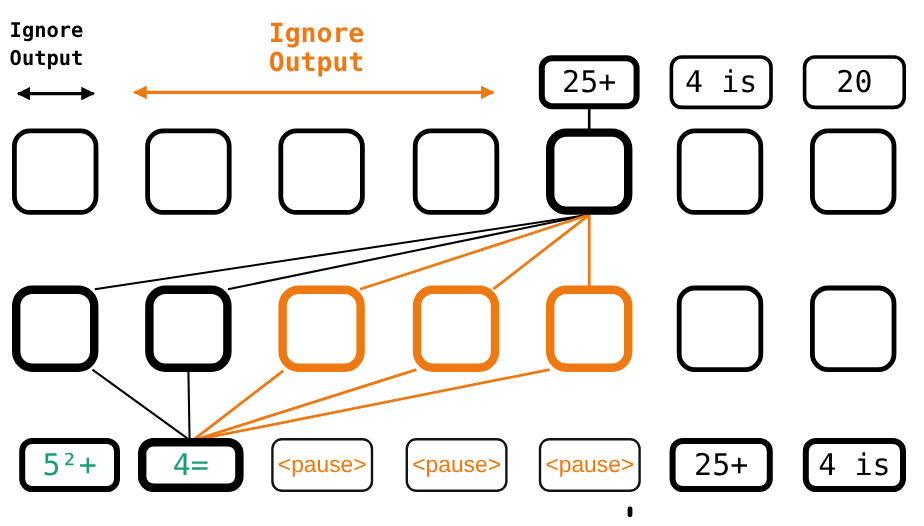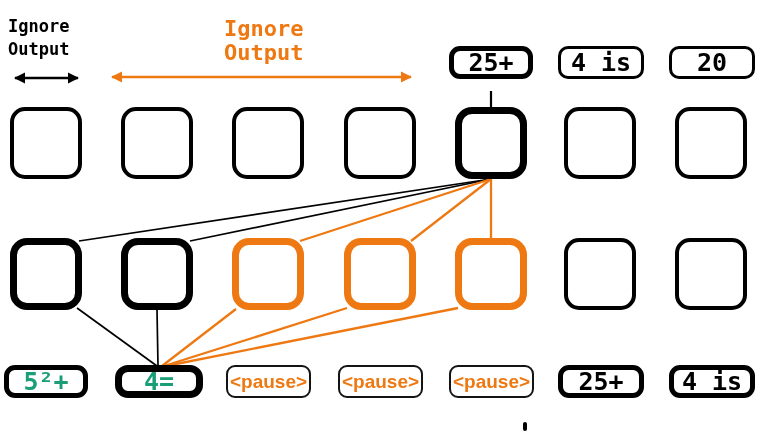--- a/index.html
+++ b/index.html
@@ -29,24 +29,24 @@
     position:absolute;width:72px;height:72px;box-sizing:border-box;
     background:#ffffff;border:4px solid var(--ink);border-radius:15px;
   }
   .sq.b{border-width:7px;border-radius:17px;}
   .sq.o{border-color:var(--orange);}
   .r1{top:107px;}
   .r2{top:238px;}
 
   
   .tok{
-    position:absolute;box-sizing:border-box;height:33px;width:84px;
+    position:absolute;box-sizing:border-box;height:45px;width:84px;
     background:#ffffff;border:3px solid var(--ink);border-radius:10px;
     display:flex;align-items:center;justify-content:center;
-    font-size:25px;color:var(--ink);font-weight:bold;
+    font-size:25px;color:var(--ink);
   }
   .tok.bold{border-width:5px;border-radius:11px;}
   .tok.xbold{border-width:7px;border-radius:13px;}
   .tok.thin{
     border-width:2px;border-color:#141414;border-radius:9px;
     font-family:"Liberation Sans",sans-serif;font-size:19px;color:var(--orange);
   }
   .tok.teal{color:var(--teal);}
   .toprow{top:46px;}
   .botrow{top:365px;}
@@ -111,21 +111,21 @@
   <div class="sq r1" style="left:675px;"></div>
 
   <div class="sq r2 b" style="left:10px;"></div>
   <div class="sq r2 b" style="left:121px;"></div>
   <div class="sq r2 b o" style="left:232px;"></div>
   <div class="sq r2 b o" style="left:344px;"></div>
   <div class="sq r2 b o" style="left:455px;"></div>
   <div class="sq r2" style="left:564px;"></div>
   <div class="sq r2" style="left:675px;"></div>
 
-  <div class="tok botrow bold teal" style="left:4px;">5²+</div>
+  <div class="tok botrow bold teal" style="left:16px;">5²+</div>
   <div class="tok botrow xbold teal" style="left:115px;width:88px;">4=</div>
   <div class="tok botrow thin" style="left:226px;width:85px;">&lt;pause&gt;</div>
   <div class="tok botrow thin" style="left:338px;width:85px;">&lt;pause&gt;</div>
   <div class="tok botrow thin" style="left:449px;width:85px;">&lt;pause&gt;</div>
   <div class="tok botrow bold" style="left:558px;width:86px;">25+</div>
   <div class="tok botrow bold" style="left:669px;width:86px;">4 is</div>
 
   <div class="stray"></div>
 
 </div>

